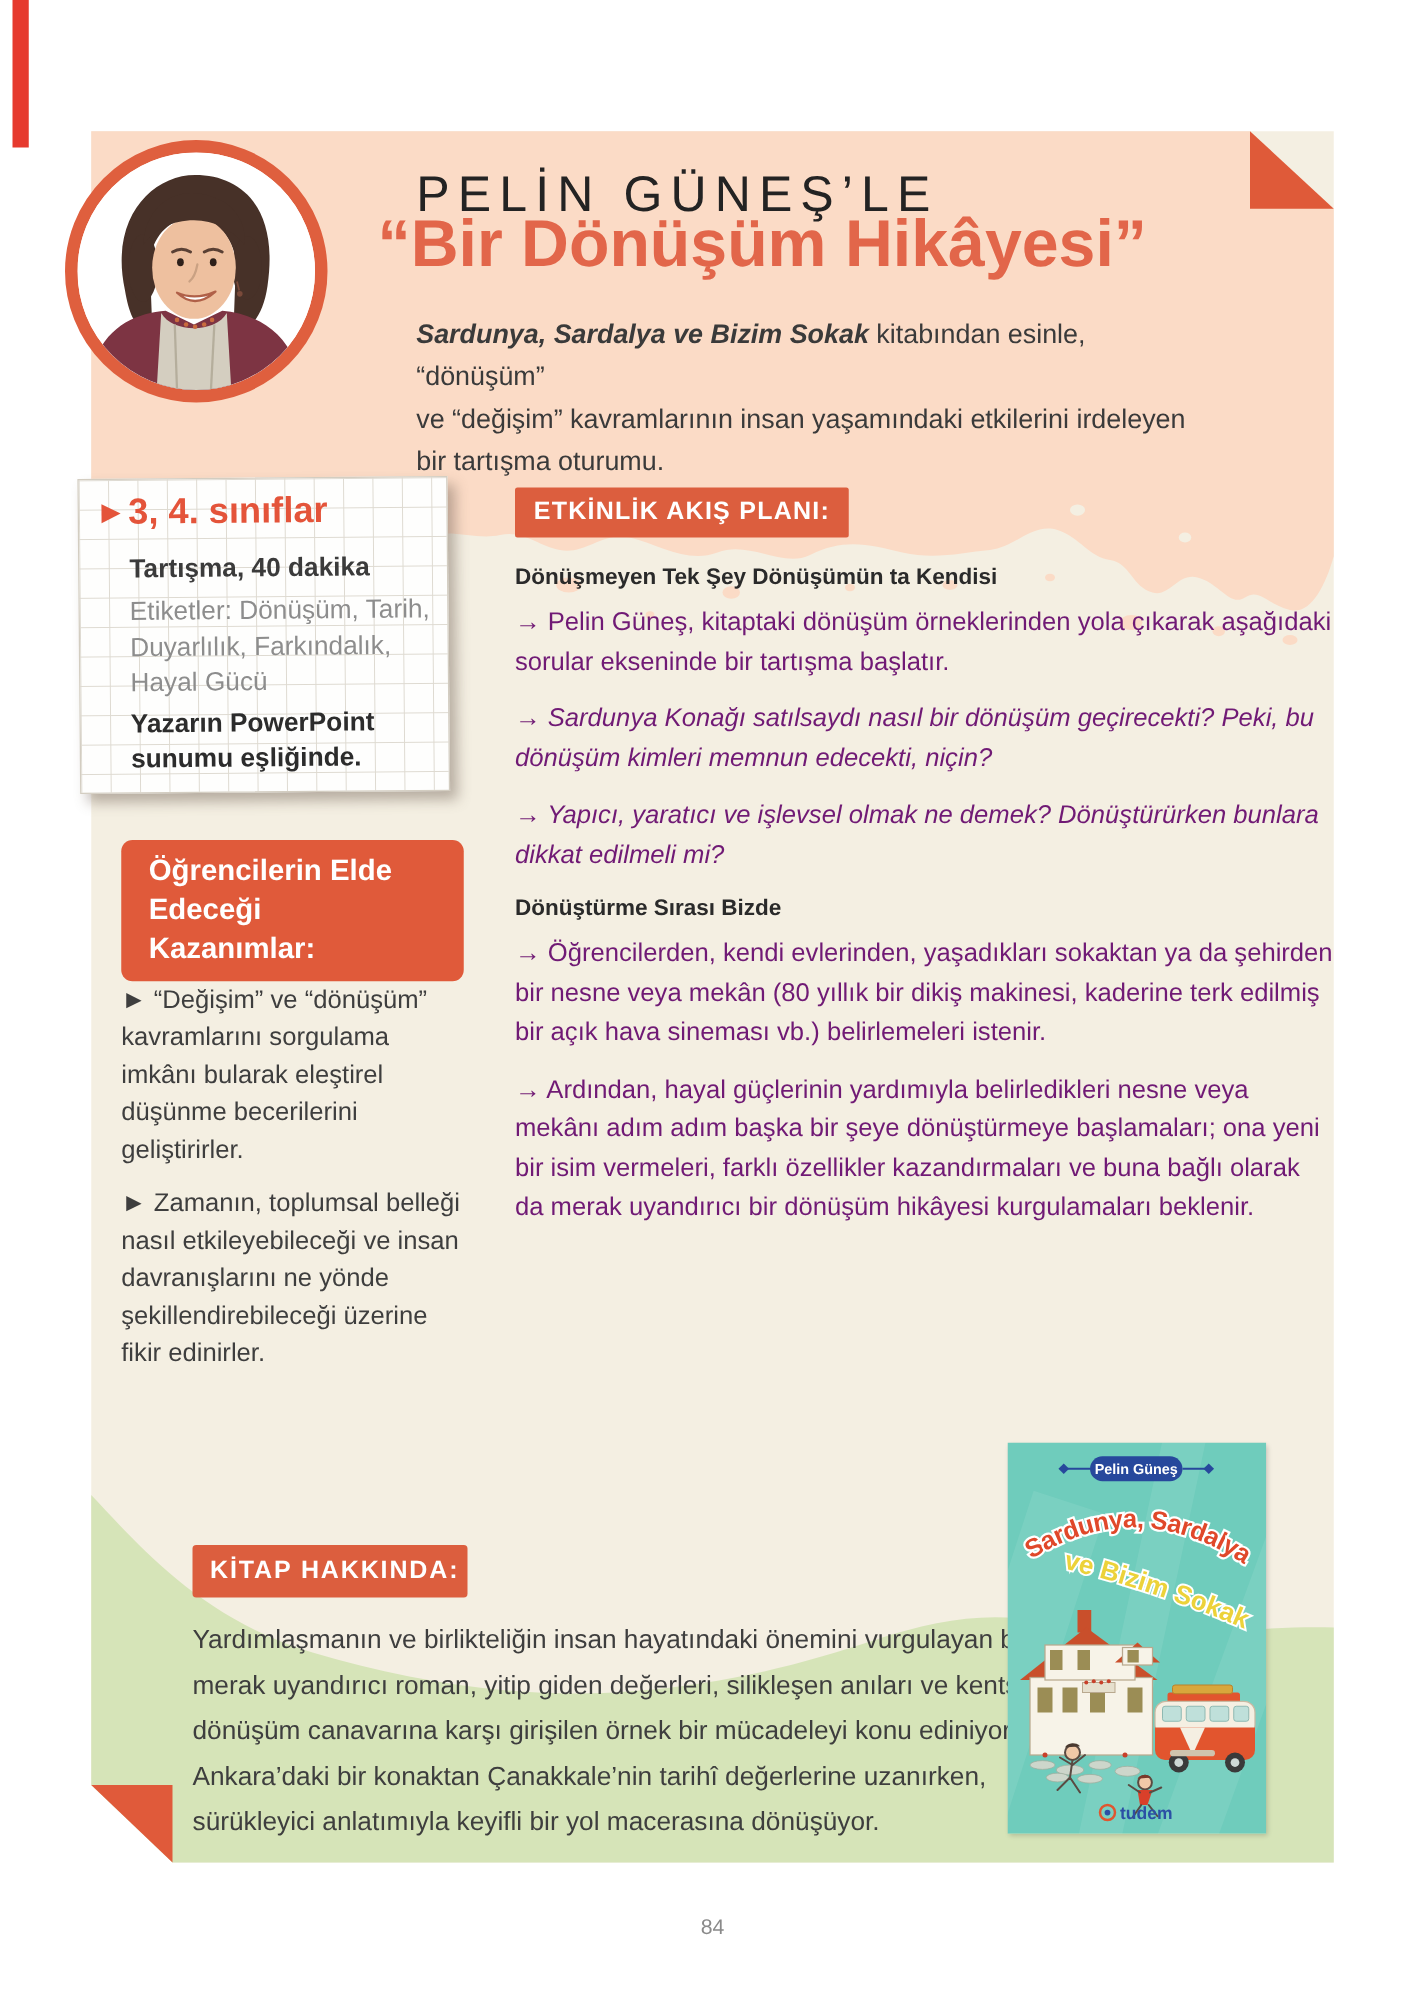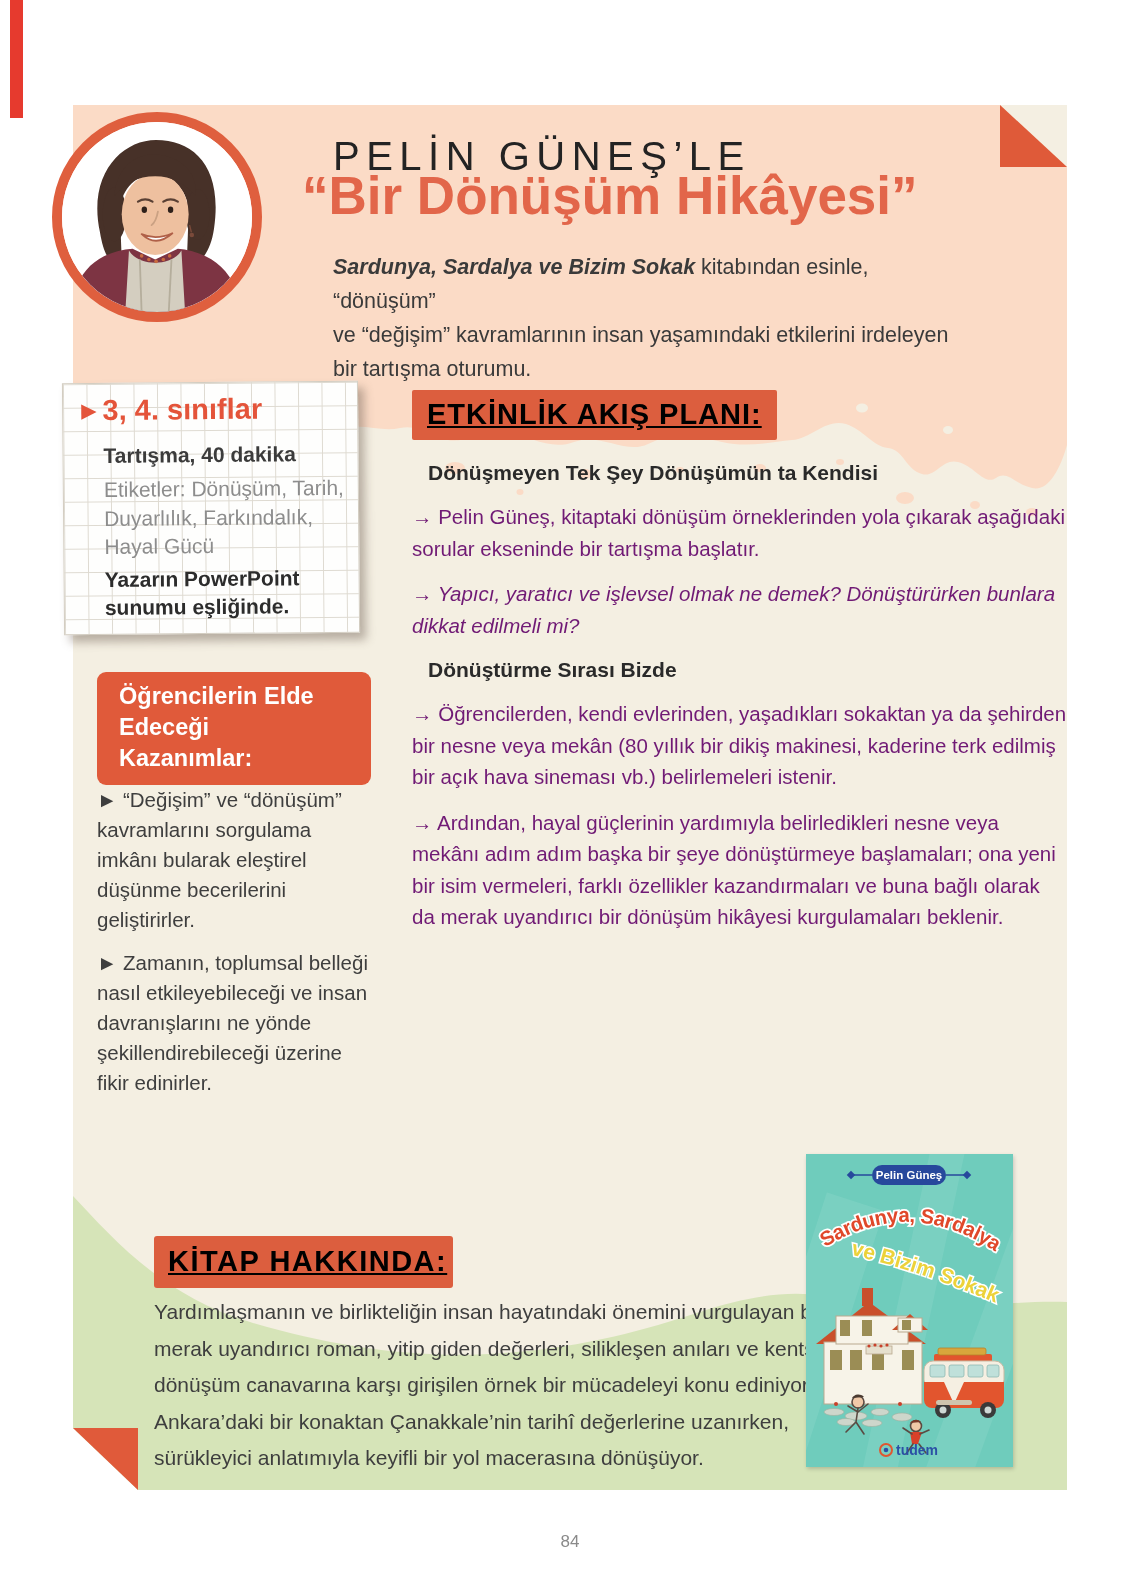--- a/index.html
+++ b/index.html
@@ -35,22 +35,22 @@
   
   .gains{left:97px;top:672px;width:274px;z-index:2;}
   .gains-box{display:inline-block;background:#e05a3a;border-radius:9px;padding:9px 24px 11px 22px;
              color:#ffffff;font-size:23.5px;font-weight:bold;line-height:31px;}
   .gains p{margin:0;font-size:20.5px;line-height:30px;color:#3e3e3e;}
   .gains p.g1{margin-top:20px;} .gains p + p{margin-top:13px;}
 
   
   .plan{left:412px;top:390px;width:655px;z-index:2;}
   .banner{display:inline-block;background:#dc5e3e;border-radius:2px;padding:8px 15px 9px 15px;
-          color:#000000;font-size:29px;font-weight:bold;letter-spacing:1px;text-decoration:underline;}
-  .plan h3{margin:16px;font-size:21px;font-weight:bold;color:#2a2a2a;}
+          color:#ffffff;font-size:20px;font-weight:bold;letter-spacing:1px;}
+  .plan h3{margin:0;font-size:18px;font-weight:bold;color:#2a2a2a;}
   .plan h3.h1{margin-top:21px;} .plan h3.h2{margin-top:17px;}
   .plan p{margin:0;font-size:20.5px;line-height:31.5px;color:#701a75;}
   .plan p.first{margin-top:10px;} .plan p + p{margin-top:14px;}
   .plan p.it{font-style:italic;}
 
   
   .about-banner{left:154px;top:1236px;z-index:2;}
   .about-banner .banner{letter-spacing:1.5px;padding:9px 6px 10px 14px;border-radius:3px;}
   .about-text{left:154px;top:1294px;width:704px;font-size:21px;line-height:36.5px;color:#3e3e3e;z-index:2;}
 
@@ -184,20 +184,21 @@
       <span>Edeceği Kazanımlar:</span>
     </div>
     <p>► “Değişim” ve “dönüşüm” kavramlarını sorgulama imkânı bularak eleştirel düşünme becerilerini geliştirirler.</p>
     <p>► Zamanın, toplumsal belleği nasıl etkileyebileceği ve insan davranışlarını ne yönde şekillendirebileceği üzerine fikir edinirler.</p>
   </div>
 
   <div class="abs plan">
     <div class="banner">ETKİNLİK AKIŞ PLANI:</div>
     <h3 class="h1">Dönüşmeyen Tek Şey Dönüşümün ta Kendisi</h3>
     <p class="first">→ Pelin Güneş, kitaptaki dönüşüm örneklerinden yola çıkarak aşağıdaki sorular ekseninde bir tartışma başlatır.</p>
+    <p class="it">→ Sardunya Konağı satılsaydı nasıl bir dönüşüm geçirecekti? Peki, bu dönüşüm kimleri memnun edecekti, niçin?</p>
     <p class="it">→ Yapıcı, yaratıcı ve işlevsel olmak ne demek? Dönüştürürken bunlara dikkat edilmeli mi?</p>
     <h3 class="h2">Dönüştürme Sırası Bizde</h3>
     <p class="first">→ Öğrencilerden, kendi evlerinden, yaşadıkları sokaktan ya da şehirden bir nesne veya mekân (80 yıllık bir dikiş makinesi, kaderine terk edilmiş bir açık hava sineması vb.) belirlemeleri istenir.</p>
     <p>→ Ardından, hayal güçlerinin yardımıyla belirledikleri nesne veya mekânı adım adım başka bir şeye dönüştürmeye başlamaları; ona yeni bir isim vermeleri, farklı özellikler kazandırmaları ve buna bağlı olarak da merak uyandırıcı bir dönüşüm hikâyesi kurgulamaları beklenir.</p>
   </div>
 
   <div class="abs about-banner">
     <div class="banner">KİTAP HAKKINDA:</div>
   </div>
   <div class="abs about-text">Yardımlaşmanın ve birlikteliğin insan hayatındaki önemini vurgulayan bu merak uyandırıcı roman, yitip giden değerleri, silikleşen anıları ve kentsel dönüşüm canavarına karşı girişilen örnek bir mücadeleyi konu ediniyor. Ankara’daki bir konaktan Çanakkale’nin tarihî değerlerine uzanırken, sürükleyici anlatımıyla keyifli bir yol macerasına dönüşüyor.</div>

